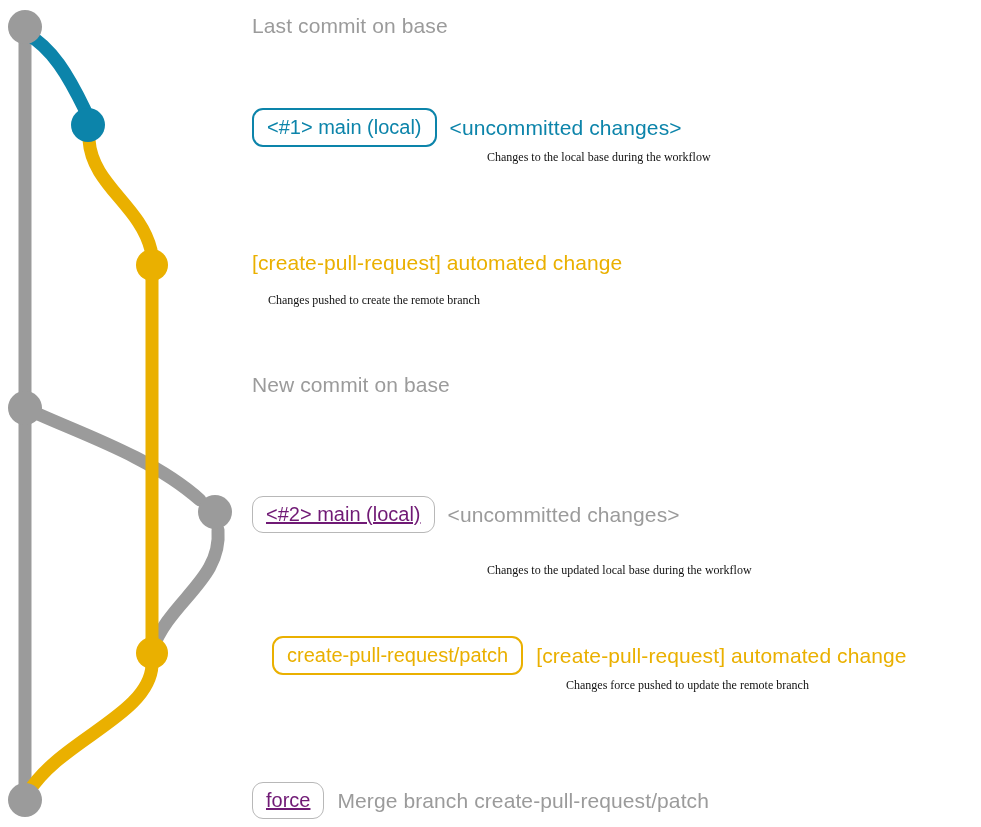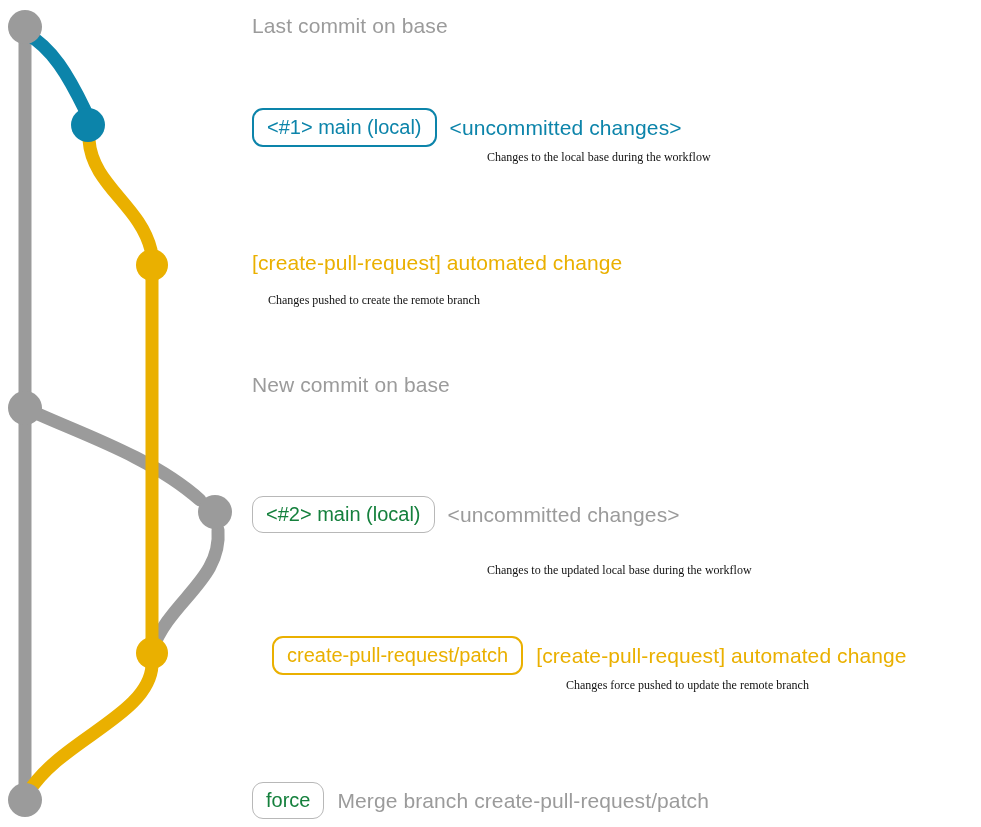--- a/index.html
+++ b/index.html
@@ -64,22 +64,23 @@
   }
   .badge.blue {
     color: #0c84aa;
     border: 2px solid #0c84aa;
   }
   .badge.yellow {
     color: #eab000;
     border: 2px solid #eab000;
   }
   .badge.gray {
-    color: #15803d;
+    color: #701a75;
     border: 1.6px solid #b8b8b8;
+    text-decoration: underline;
   }
 
   .subject {
     font-size: 21px;
     line-height: 22px;
     white-space: nowrap;
     letter-spacing: 0.1px;
   }
   .subject.blue   { color: #0c84aa; }
   .subject.yellow { color: #eab000; }

